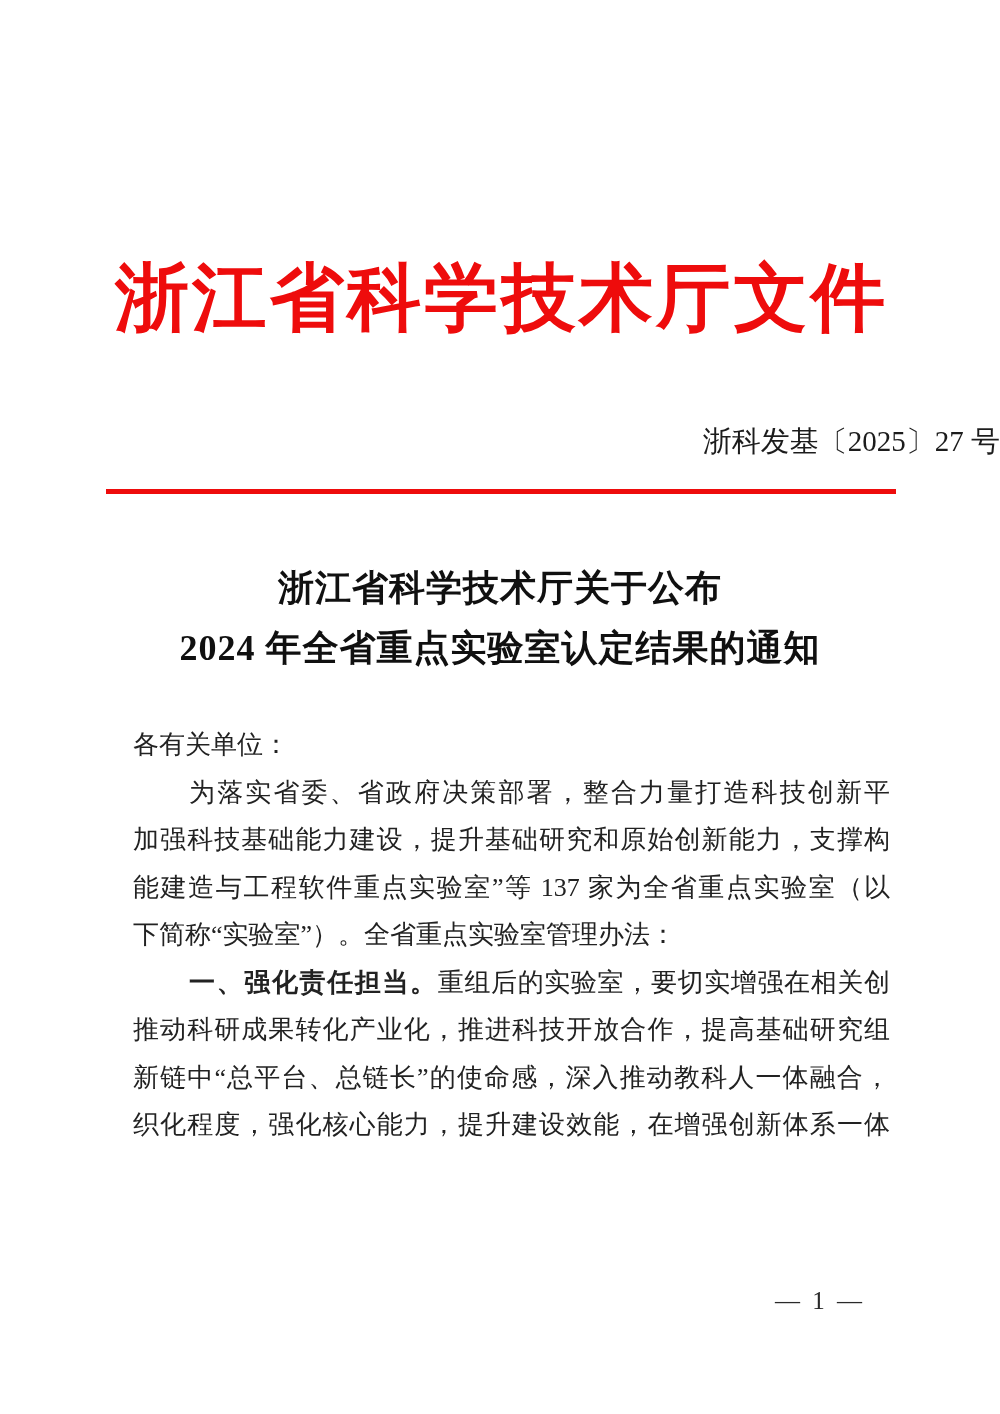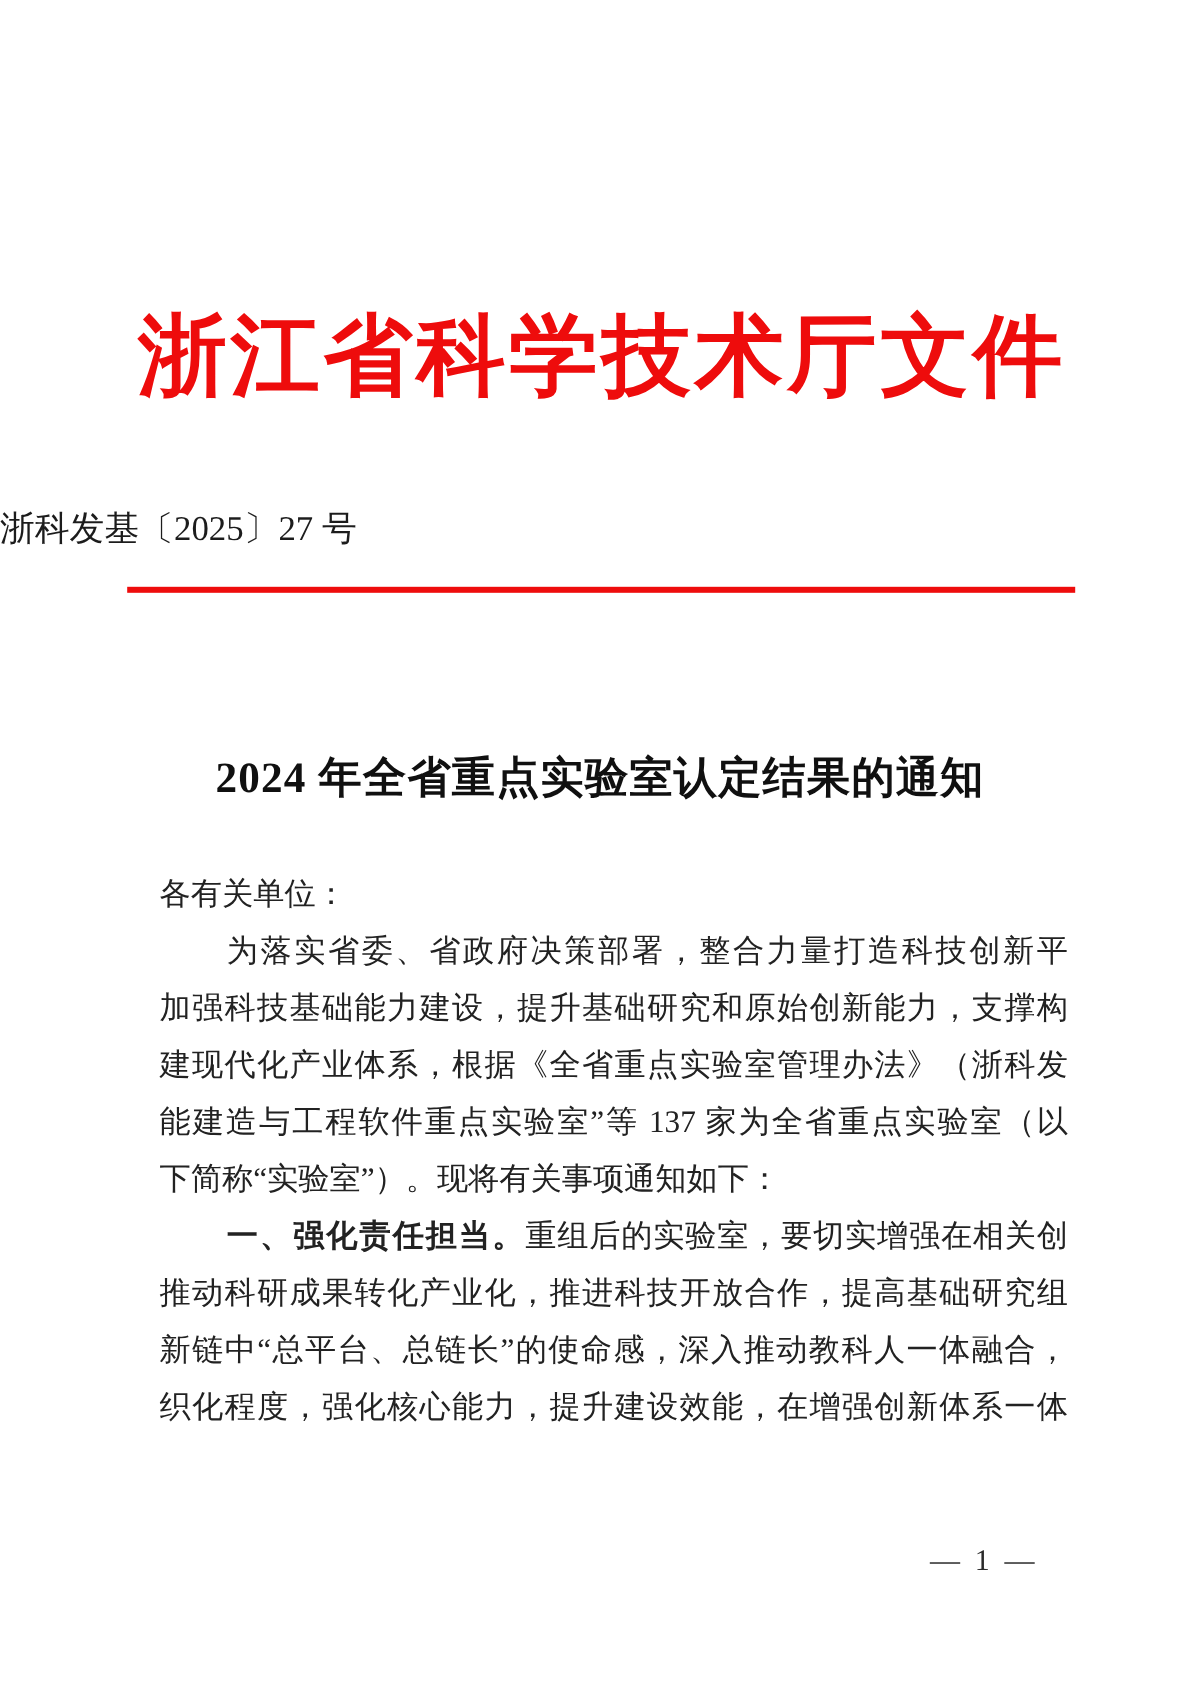--- a/index.html
+++ b/index.html
@@ -29,21 +29,21 @@
     text-align: justify;
     text-align-last: justify;
     white-space: nowrap;
     letter-spacing: 0;
   }
   .doc-number {
     position: absolute;
     top: 424px;
     left: 0;
     width: 100%;
-    text-align: left;
+    text-align: right;
     font-size: 29px;
     line-height: 34px;
     color: #1c1c1c;
   }
   .red-rule {
     position: absolute;
     top: 489px;
     left: 106px;
     width: 790px;
     height: 5px;
@@ -106,32 +106,32 @@
 <body>
 
 <div class="page">
 
   <div class="red-header">浙江省科学技术厅文件</div>
 
   <div class="doc-number">浙科发基〔2025〕27 号</div>
 
   <div class="red-rule"></div>
 
+  <div class="doc-title line1">浙江省科学技术厅关于公布</div>
 
   <div class="doc-title line2">2024 年全省重点实验室认定结果的通知</div>
 
   <div class="body-text">
 
     <div class="line align-left">各有关单位：</div>
 
     <div class="line first-line">为落实省委、省政府决策部署，整合力量打造科技创新平台，</div>
     <div class="line">加强科技基础能力建设，提升基础研究和原始创新能力，支撑构</div>
-    <div class="line">建现代化产业体系，根据《全省重点实验室管理办法》（浙科发</div>
     <div class="line">能建造与工程软件重点实验室”等 137 家为全省重点实验室（以</div>
-    <div class="line align-left">下简称“实验室”）。现将有关事项通知如下：</div>
+    <div class="line align-left">下简称“实验室”）。全省重点实验室管理办法：</div>
 
     <div class="line first-line">
       <span class="bold-lead">一、强化责任担当。</span><span>重组后的实验室，要切实增强在相关创</span>
     </div>
     <div class="line">推动科研成果转化产业化，推进科技开放合作，提高基础研究组</div>
     <div class="line">新链中“总平台、总链长”的使命感，深入推动教科人一体融合，</div>
     <div class="line">织化程度，强化核心能力，提升建设效能，在增强创新体系一体</div>
 
   </div>
 

